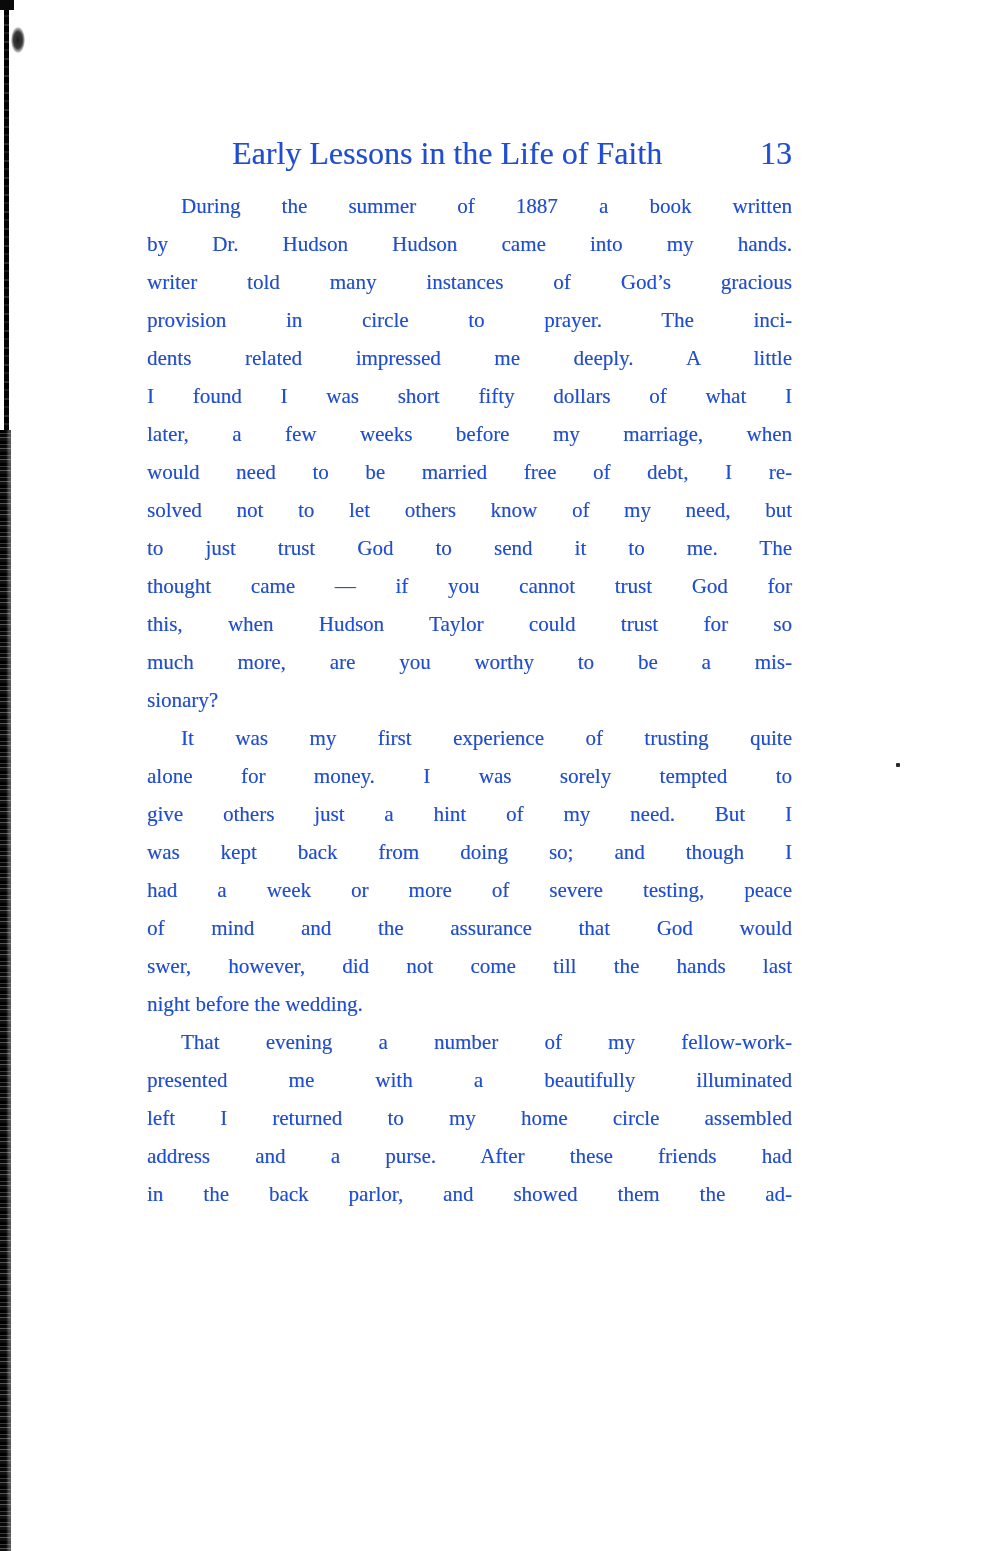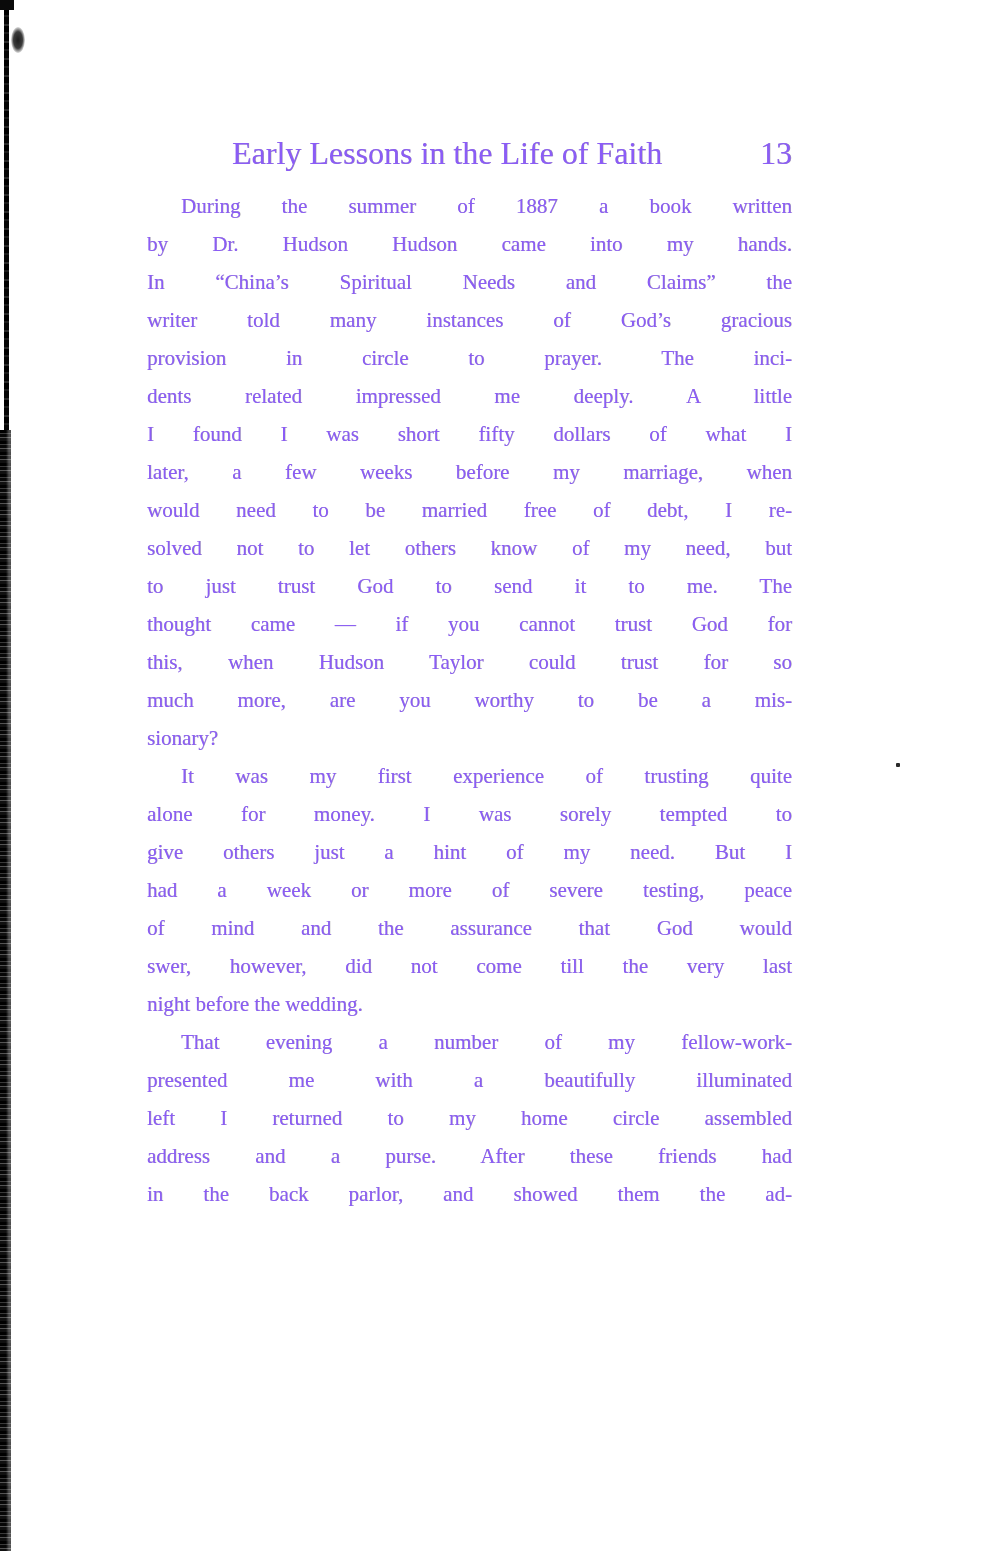--- a/index.html
+++ b/index.html
@@ -7,21 +7,21 @@
     padding: 0;
     background: #ffffff;
   }
   .page {
     position: relative;
     width: 932px;
     height: 1551px;
     background: #ffffff;
     overflow: hidden;
     font-family: "Liberation Serif", "DejaVu Serif", serif;
-    color: #8b5cf6;
+    color: #1d4ed8;
   }
 
   
   .edge-line {
     position: absolute;
     left: 4px;
     top: 0;
     width: 5px;
     height: 450px;
     background: repeating-linear-gradient(180deg,
@@ -114,41 +114,41 @@
 
   <div class="running-head">
     <span class="head-title">Early Lessons in the Life of Faith</span>
     <span class="head-page">13</span>
   </div>
 
   <div class="body-text" id="body-text">
       <div class="para">
         <div class="line first">During the summer of 1887 a book written</div>
         <div class="line">by Dr. Hudson Hudson came into my hands.</div>
-        <div class="line">In “China’s Spiritual Needs and Claims” the</div>
         <div class="line">writer told many instances of God’s gracious</div>
         <div class="line">provision in circle to prayer.  The inci-</div>
         <div class="line">dents related impressed me deeply.  A little</div>
         <div class="line">I found I was short fifty dollars of what I</div>
         <div class="line">later, a few weeks before my marriage, when</div>
         <div class="line">would need to be married free of debt, I re-</div>
         <div class="line">solved not to let others know of my need, but</div>
         <div class="line">to just trust God to send it to me.  The</div>
         <div class="line">thought came — if you cannot trust God for</div>
         <div class="line">this, when Hudson Taylor could trust for so</div>
         <div class="line">much more, are you worthy to be a mis-</div>
         <div class="line last">sionary?</div>
       </div>
       <div class="para">
         <div class="line first">It was my first experience of trusting quite</div>
         <div class="line">alone for money.  I was sorely tempted to</div>
         <div class="line">give others just a hint of my need.  But I</div>
+        <div class="line">was kept back from doing so; and though I</div>
         <div class="line">had a week or more of severe testing, peace</div>
         <div class="line">of mind and the assurance that God would</div>
-        <div class="line">swer, however, did not come till the very last</div>
+        <div class="line">swer, however, did not come till the hands last</div>
         <div class="line last">night before the wedding.</div>
       </div>
       <div class="para">
         <div class="line first">That evening a number of my fellow-work-</div>
         <div class="line">presented me with a beautifully illuminated</div>
         <div class="line">left I returned to my home circle assembled</div>
         <div class="line">address and a purse.  After these friends had</div>
         <div class="line">in the back parlor, and showed them the ad-</div>
       </div>
     </div>

